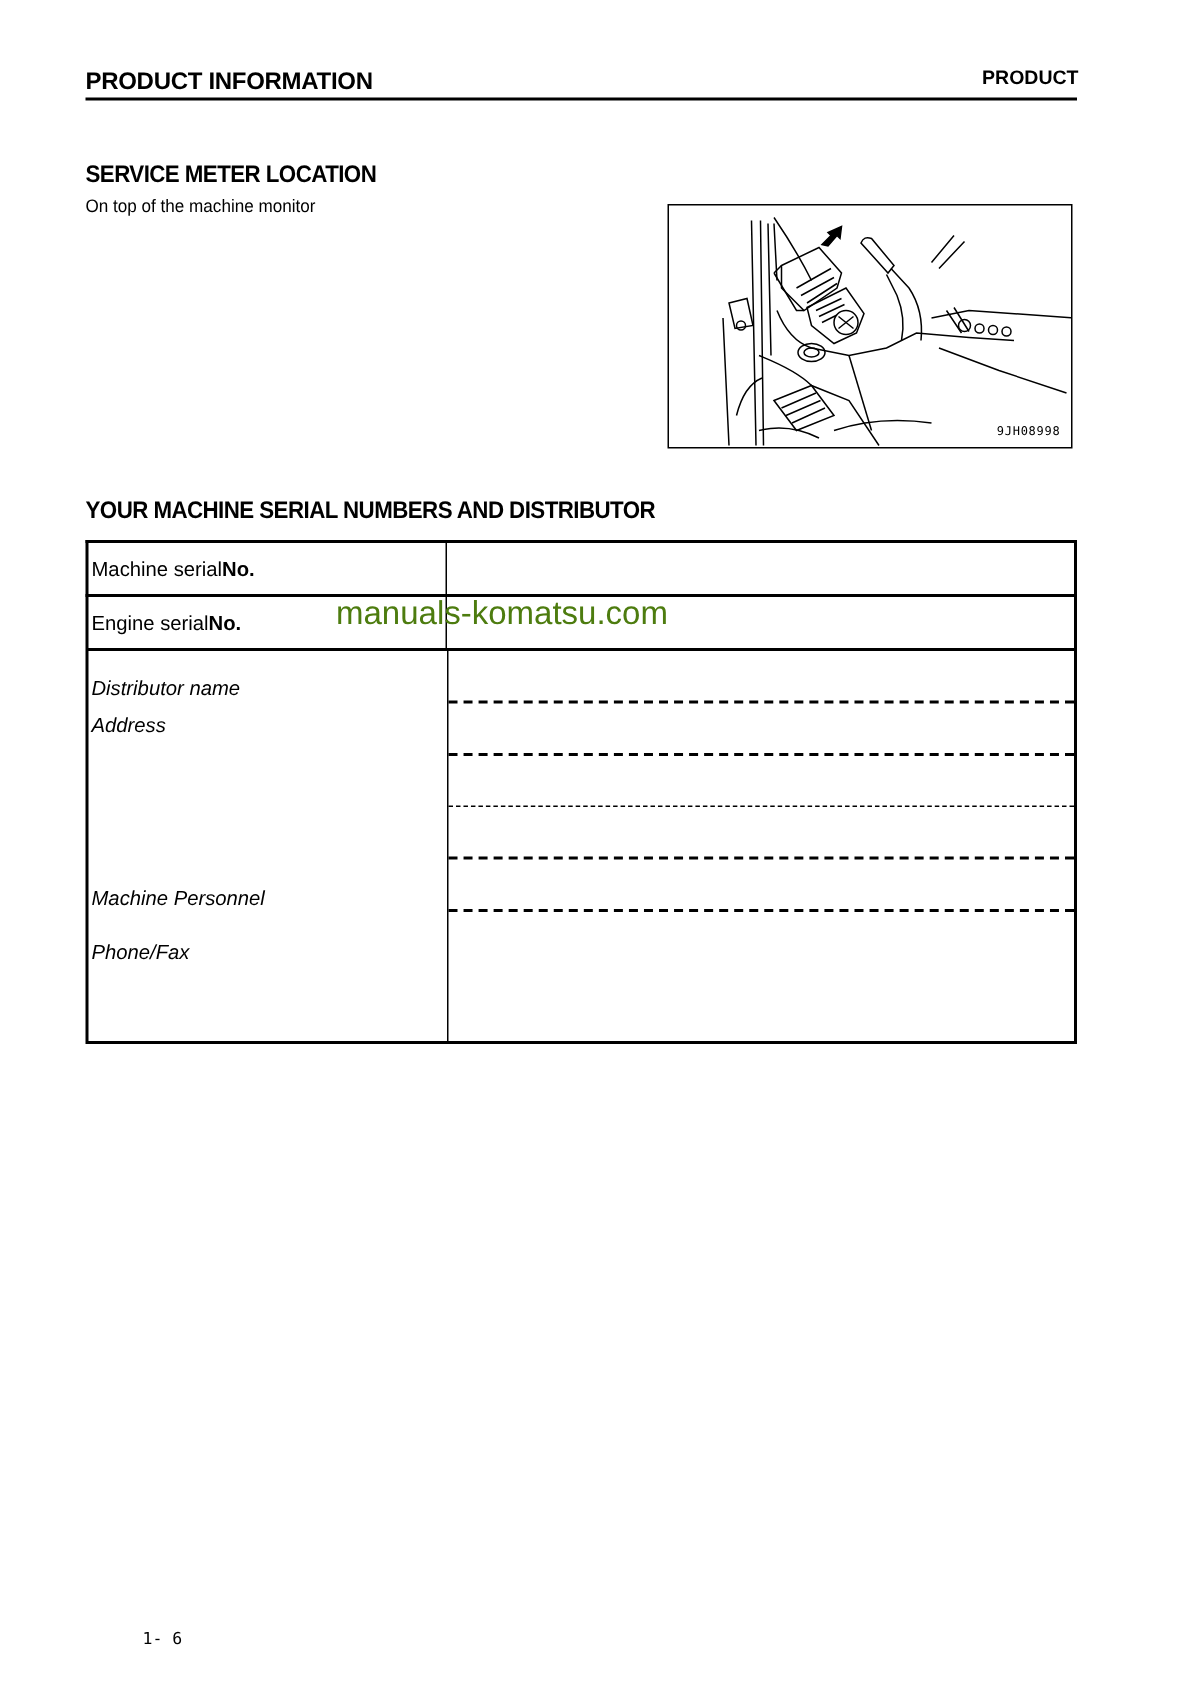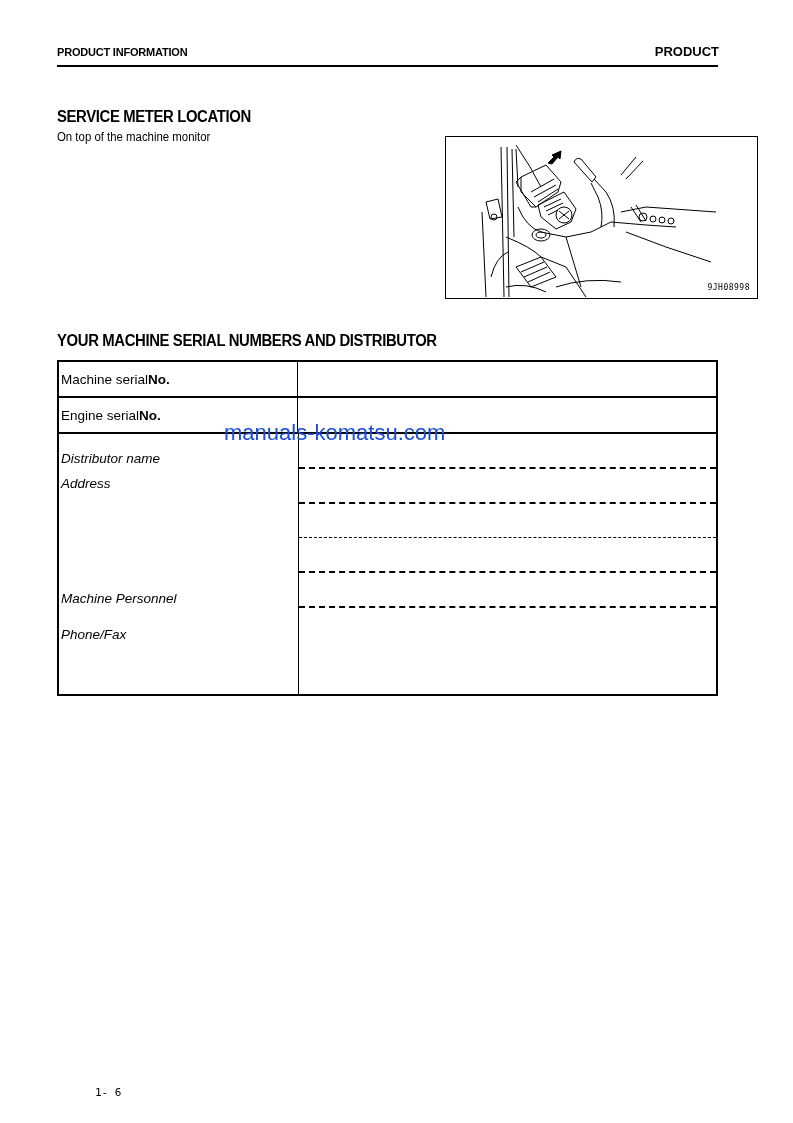--- a/index.html
+++ b/index.html
@@ -1,46 +1,46 @@
 <!DOCTYPE html>
 <html><head>
 <meta charset="utf-8">
 <style>
   html, body { margin: 0; padding: 0; background: #ffffff; }
   body { width: 793px; height: 1123px; position: relative; overflow: hidden;
          font-family: "Liberation Sans", "DejaVu Sans", sans-serif; color: #000; }
 
-  .hdr-left { position: absolute; left: 57px; top: 46px; font-size: 11px; font-weight: bold; letter-spacing: -0.2px; text-align: center; }
+  .hdr-left { position: absolute; left: 57px; top: 46px; font-size: 16px; font-weight: bold; letter-spacing: -0.2px; text-align: center; }
   .hdr-right { position: absolute; right: 74px; top: 44px; font-size: 13px; font-weight: bold; }
   .hdr-rule { position: absolute; left: 57px; top: 65px; width: 661px; height: 2px; background: #000; }
 
   .sec-title { position: absolute; left: 57px; font-size: 16px; font-weight: bold; letter-spacing: -0.4px; transform: scaleX(0.93); transform-origin: left; white-space: nowrap; }
   .sec1 { top: 108px; }
   .sec1-sub { position: absolute; left: 57px; top: 130px; font-size: 12px; transform: scaleX(0.95); transform-origin: left; white-space: nowrap; }
   .sec2 { top: 332px; }
 
-  .figure { position: absolute; left: 445px; top: 136px; width: 313px; height: 163px; border: 1px solid #000; box-sizing: border-box; background: #fff; overflow: hidden; }
+  .figure { position: absolute; left: 445px; top: 136px; width: 270px; height: 163px; border: 1px solid #000; box-sizing: border-box; background: #fff; overflow: hidden; }
   .figure svg { position: absolute; left: 0; top: 0; }
   .fig-code { position: absolute; right: 7px; bottom: 6px; font-size: 8px; font-family: "DejaVu Sans Mono", monospace; letter-spacing: 0.5px; }
 
   .form { position: absolute; left: 57px; top: 360px; width: 661px; }
   .row { position: relative; display: flex; box-sizing: border-box; }
   .cell-label { width: 239px; box-sizing: border-box; border-right: 1px solid #000; padding-left: 2px; font-size: 13.5px; display: flex; align-items: center; white-space: nowrap; }
   .cell-value { flex: 1; }
   .solid-row { height: 36px; border-top: 2px solid #000; border-left: 2px solid #000; border-right: 2px solid #000; }
   .solid-row:first-child { border-top: 2px solid #000; }
 
   .block { position: relative; height: 264px; border-top: 2px solid #000; border-left: 2px solid #000; border-right: 2px solid #000; border-bottom: 2px solid #000; box-sizing: border-box; font-style: italic; }
   .block .divider { position: absolute; left: 239px; top: 0; bottom: 0; width: 1px; background: #000; }
   .block .line { position: absolute; left: 240px; right: 0; height: 0; border-top: 2px dashed #000; }
   .block .line.thin { border-top-width: 1px; }
   .block .lbl { position: absolute; left: 2px; font-size: 13.5px; white-space: nowrap; }
   .b-bold { font-weight: bold; }
 
-  .watermark { position: absolute; left: 224px; top: 420px; font-size: 22px; color: #1d4ed8; white-space: nowrap; }
+  .watermark { position: absolute; left: 224px; top: 396px; font-size: 22px; color: #4d7c0f; white-space: nowrap; }
   .page-num { position: absolute; left: 57px; top: 1086px; font-size: 11px; font-family: "DejaVu Sans Mono", monospace; margin-left: 38px; }
 </style>
 </head>
 <body>
 
 <div class="hdr-left">PRODUCT INFORMATION</div>
 <div class="hdr-right">PRODUCT</div>
 <div class="hdr-rule"></div>
 
 <div class="sec-title sec1">SERVICE METER LOCATION</div>

